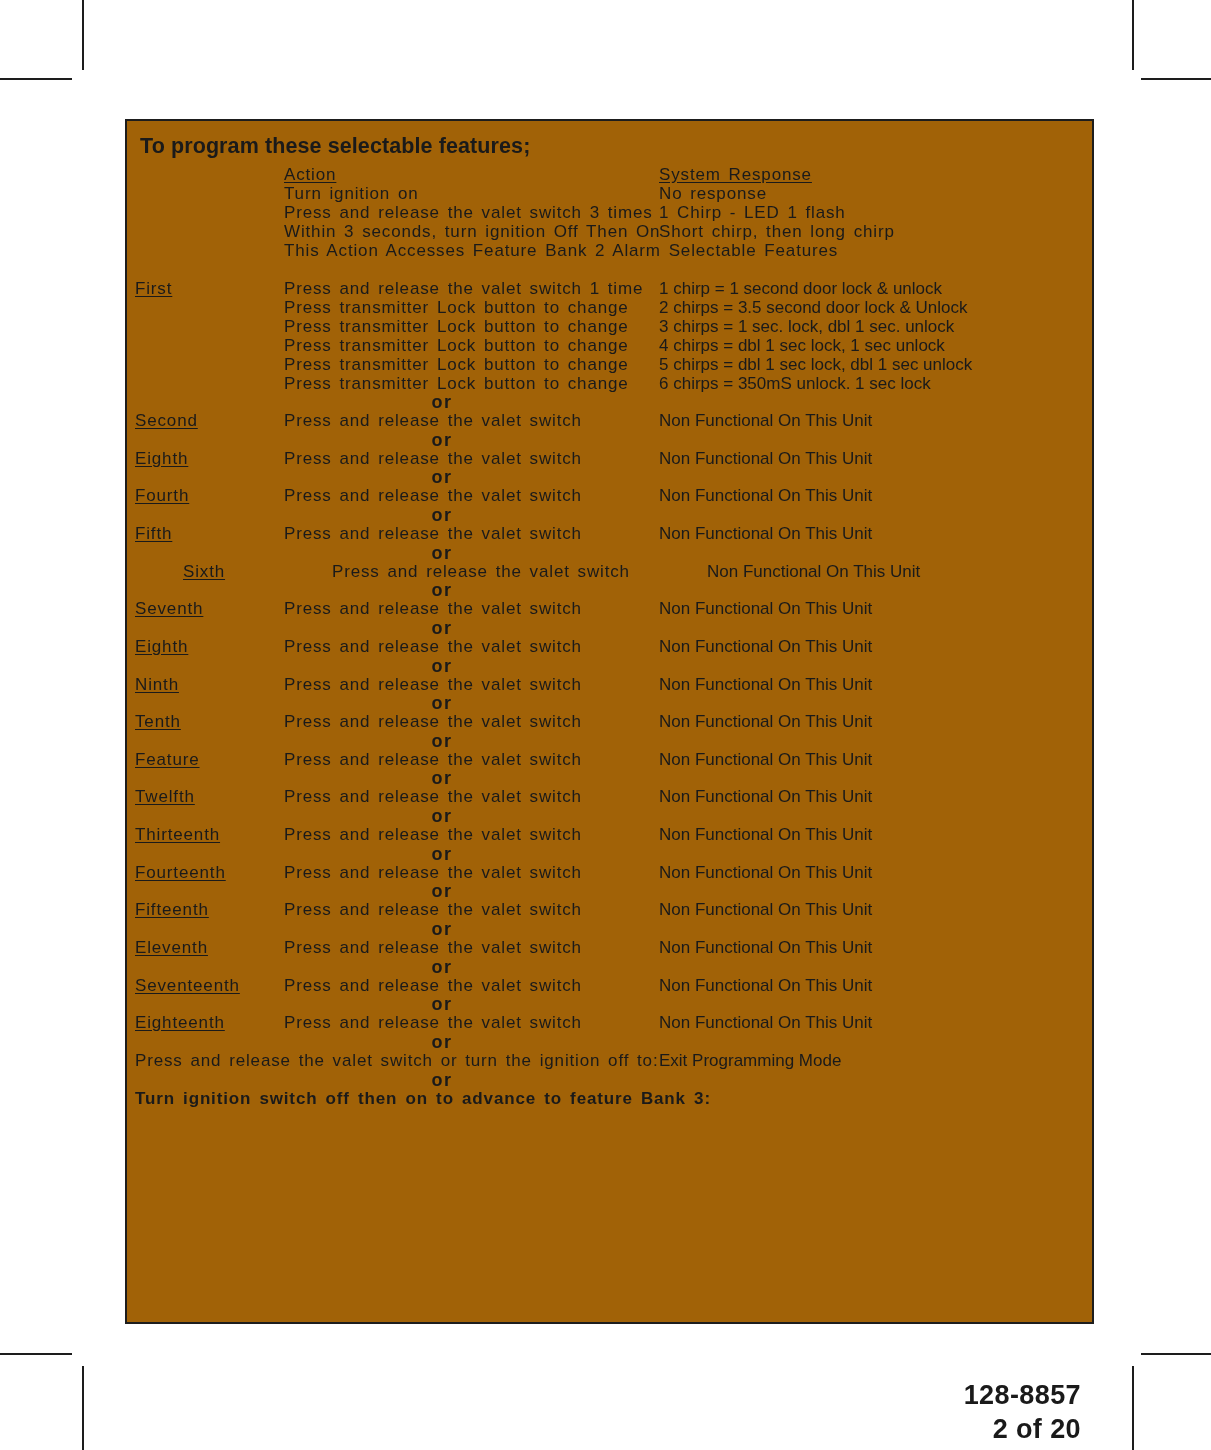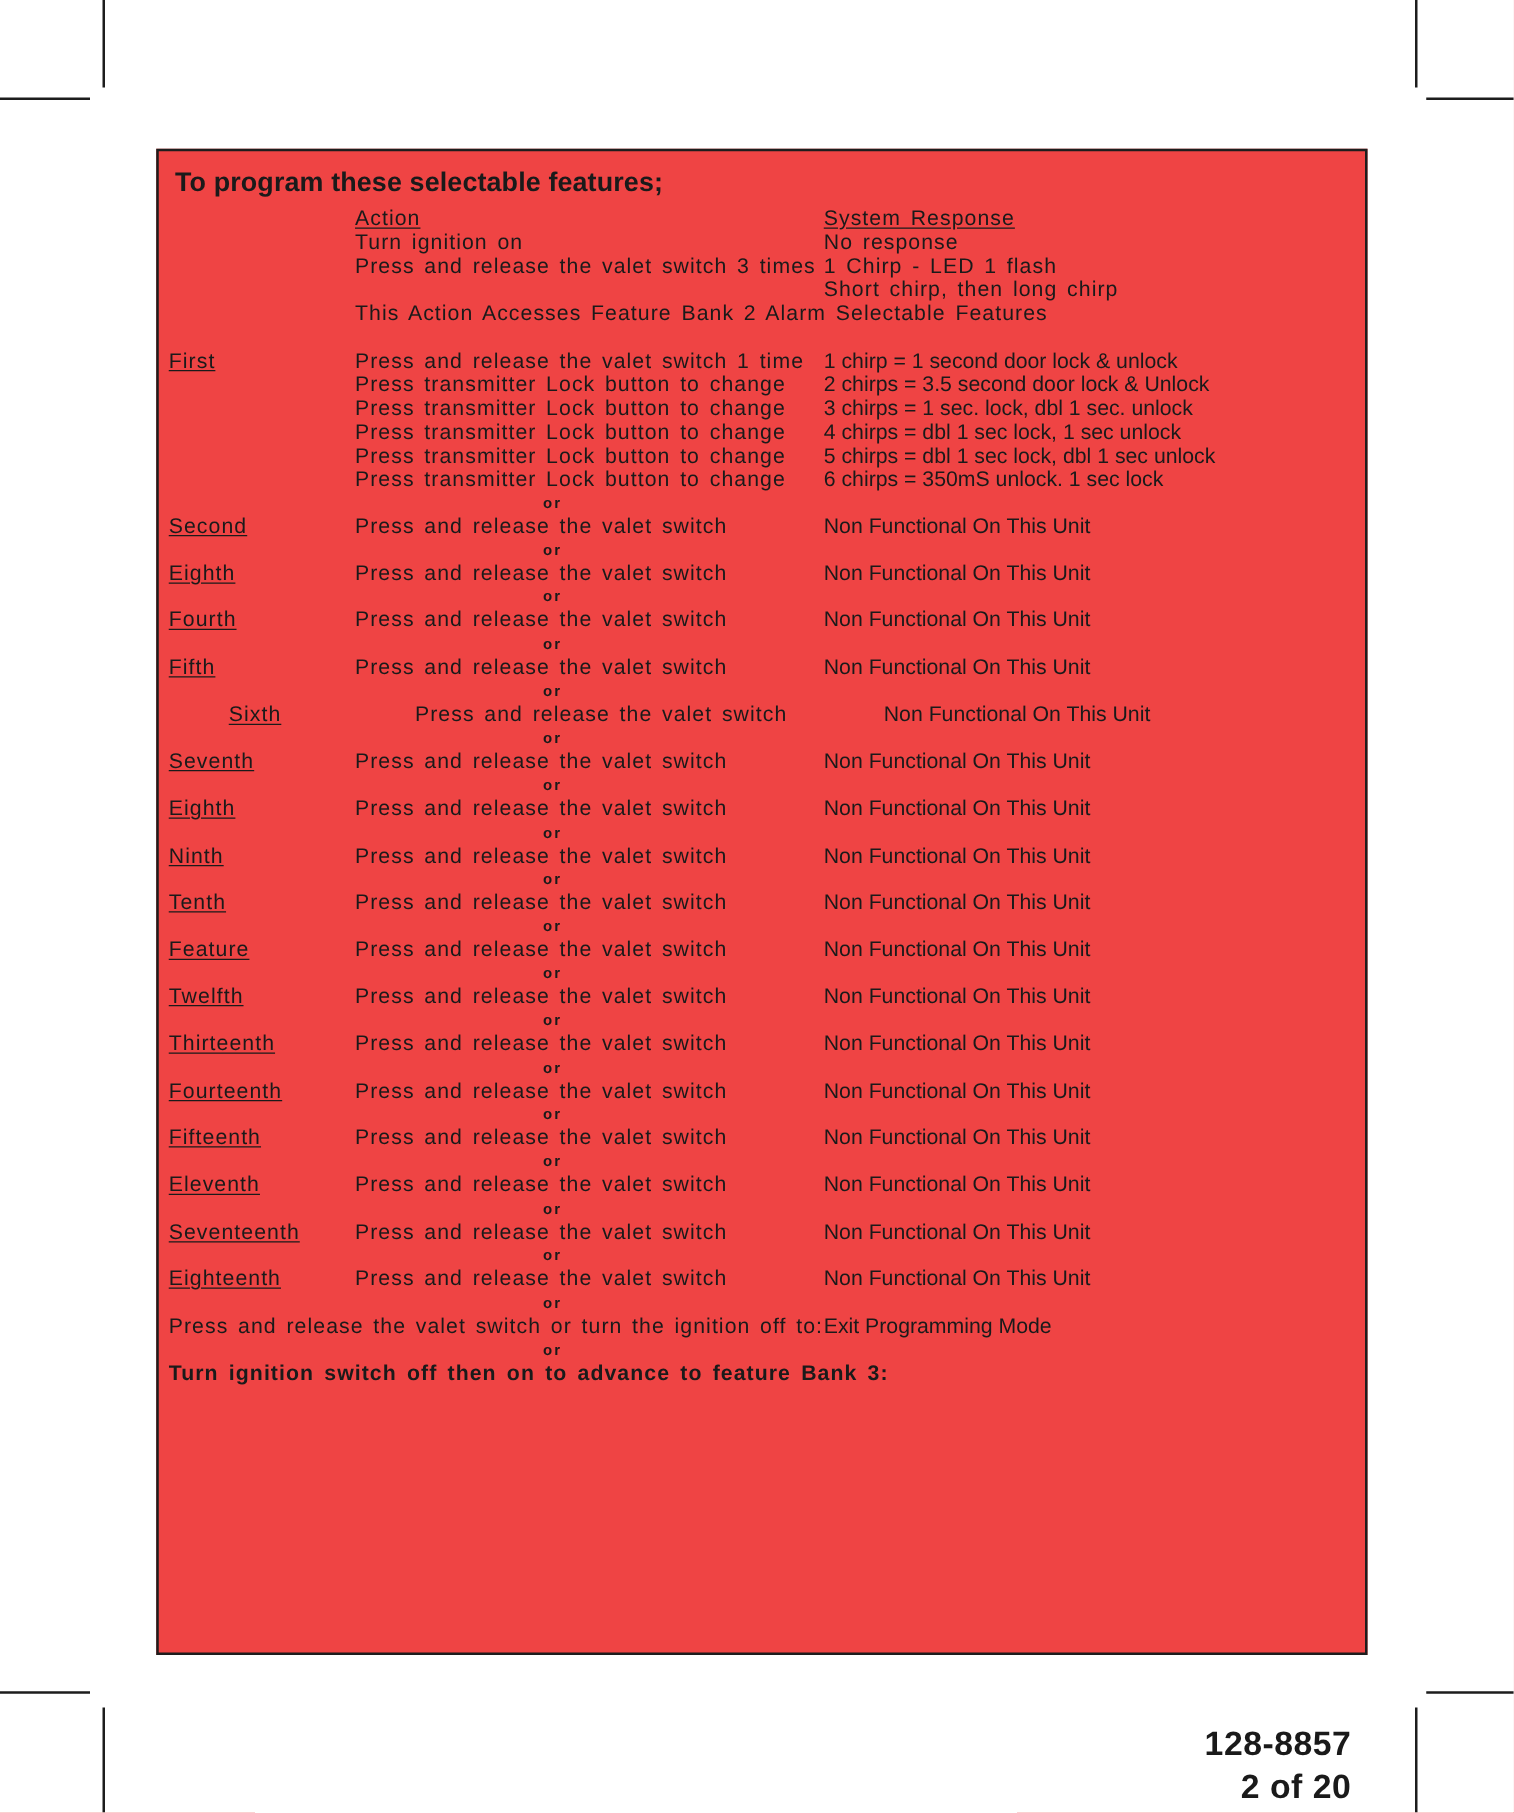--- a/index.html
+++ b/index.html
@@ -34,21 +34,21 @@
   .crop-br-v { left: 1132px; top: 1366px; height: 84px; }
 
   
   .content-box {
     position: absolute;
     left: 125px;
     top: 119px;
     width: 969px;
     height: 1205px;
     border: 2px solid #1d1d1d;
-    background: #ef4444;
+    background: #a16207;
     box-sizing: border-box;
   }
 
   .page-title {
     position: absolute;
     left: 13px;
     top: 13px;
     font-size: 21.5px;
     font-weight: bold;
     letter-spacing: 0.1px;
@@ -79,21 +79,21 @@
 
   
   .spaced { letter-spacing: 0.85px; word-spacing: 2.2px; }
   .tight  { letter-spacing: 0px;    word-spacing: 0px; }
 
   .or-sep {
     position: absolute;
     left: 0;
     width: 630px;
     text-align: center;
-    font-size: 12px;
+    font-size: 18px;
     line-height: 17px;
     font-weight: bold;
     letter-spacing: 1.6px;
   }
 
   .final-bold {
     position: absolute;
     left: 8px;
     font-size: 17px;
     line-height: 19px;
@@ -138,20 +138,21 @@
       </div>
       <div class="row" style="top: 63px;">
         <div class="cell col-action spaced">Turn ignition on</div>
         <div class="cell col-resp spaced">No response</div>
       </div>
       <div class="row" style="top: 82px;">
         <div class="cell col-action spaced">Press and release the valet switch 3 times</div>
         <div class="cell col-resp spaced">1 Chirp - LED 1 flash</div>
       </div>
       <div class="row" style="top: 101px;">
+        <div class="cell col-action spaced">Within 3 seconds, turn ignition Off Then On</div>
         <div class="cell col-resp spaced">Short chirp, then long chirp</div>
       </div>
       <div class="row" style="top: 120px;">
         <div class="cell col-action spaced">This Action Accesses Feature Bank 2 Alarm Selectable Features</div>
       </div>
       <div class="row" style="top: 158px;">
         <div class="cell col-ordinal spaced uline">First</div>
         <div class="cell col-action spaced">Press and release the valet switch 1 time</div>
         <div class="cell col-resp tight">1 chirp = 1 second door lock &amp; unlock</div>
       </div>

